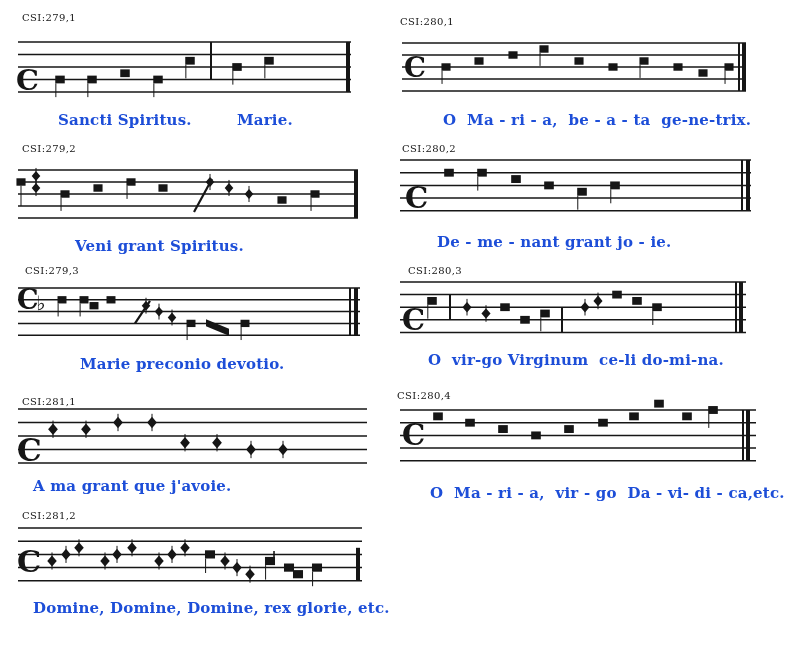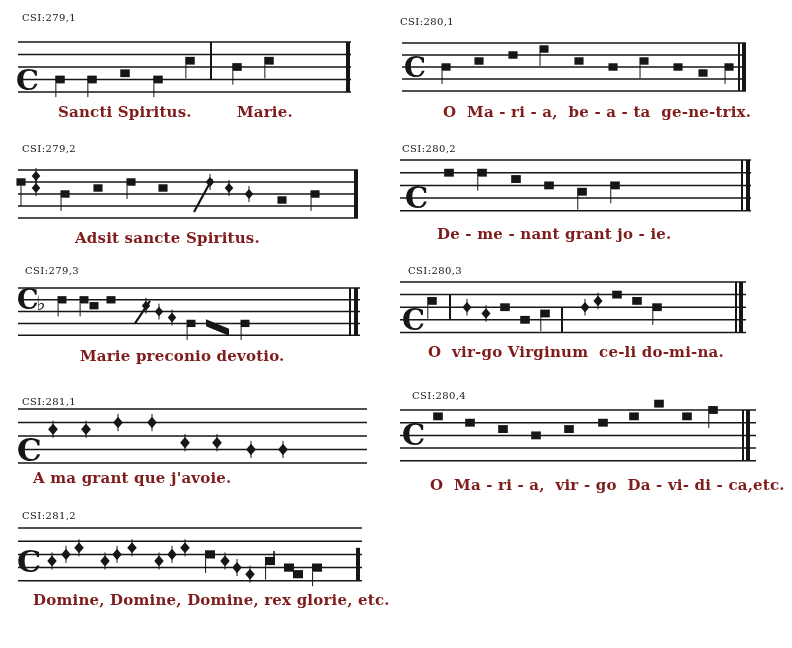--- a/index.html
+++ b/index.html
@@ -6,23 +6,24 @@
   body{
     width:792px;height:648px;position:relative;overflow:hidden;
     background:#ffffff;font-family:"DejaVu Serif","Liberation Serif",serif;
   }
   #notation{position:absolute;left:0;top:0;}
   .csi{
     position:absolute;font-size:10px;color:#141414;letter-spacing:.4px;
     font-family:"DejaVu Serif","Liberation Serif",serif;white-space:pre;
   }
   .lyr{
-    position:absolute;font-size:15px;font-weight:bold;color:#7f1d1d;
+    position:absolute;font-size:15px;font-weight:bold;color:#1d4ed8;
     white-space:pre;letter-spacing:.2px;
     font-family:"DejaVu Serif","Liberation Serif",serif;
+    margin-top:8px;
   }
 </style>
 </head>
 <body>
 
 <svg id="notation" width="792" height="648">
     <g>
       <line x1="18" y1="42" x2="351" y2="42" stroke="#161616" stroke-width="1.5"></line>
       <line x1="18" y1="54.5" x2="351" y2="54.5" stroke="#161616" stroke-width="1.5"></line>
       <line x1="18" y1="67" x2="351" y2="67" stroke="#161616" stroke-width="1.5"></line>
@@ -267,24 +268,24 @@
   </svg>
 
 <div class="csi" style="left:22px;top:12px">CSI:279,1</div>
 <div class="csi" style="left:22px;top:143px">CSI:279,2</div>
 <div class="csi" style="left:25px;top:265px">CSI:279,3</div>
 <div class="csi" style="left:22px;top:396px">CSI:281,1</div>
 <div class="csi" style="left:22px;top:510px">CSI:281,2</div>
 <div class="csi" style="left:400px;top:16px">CSI:280,1</div>
 <div class="csi" style="left:402px;top:143px">CSI:280,2</div>
 <div class="csi" style="left:408px;top:265px">CSI:280,3</div>
-<div class="csi" style="left:412px;top:390px">CSI:280,4</div>
+<div class="csi" style="left:397px;top:390px">CSI:280,4</div>
 
 <div class="lyr" style="left:58px;top:103px">Sancti Spiritus.</div>
 <div class="lyr" style="left:237px;top:103px">Marie.</div>
-<div class="lyr" style="left:75px;top:229px">Adsit sancte Spiritus.</div>
+<div class="lyr" style="left:75px;top:229px">Veni grant Spiritus.</div>
 <div class="lyr" style="left:80px;top:347px">Marie preconio devotio.</div>
 <div class="lyr" style="left:33px;top:469px">A ma grant que j'avoie.</div>
 <div class="lyr" style="left:33px;top:591px">Domine, Domine, Domine, rex glorie, etc.</div>
 <div class="lyr" style="left:443px;top:103px">O  Ma - ri - a,  be - a - ta  ge-ne-trix.</div>
 <div class="lyr" style="left:437px;top:225px">De - me - nant grant jo - ie.</div>
 <div class="lyr" style="left:428px;top:343px">O  vir-go Virginum  ce-li do-mi-na.</div>
 <div class="lyr" style="left:430px;top:476px">O  Ma - ri - a,  vir - go  Da - vi- di - ca,etc.</div>
 
 </body></html>

